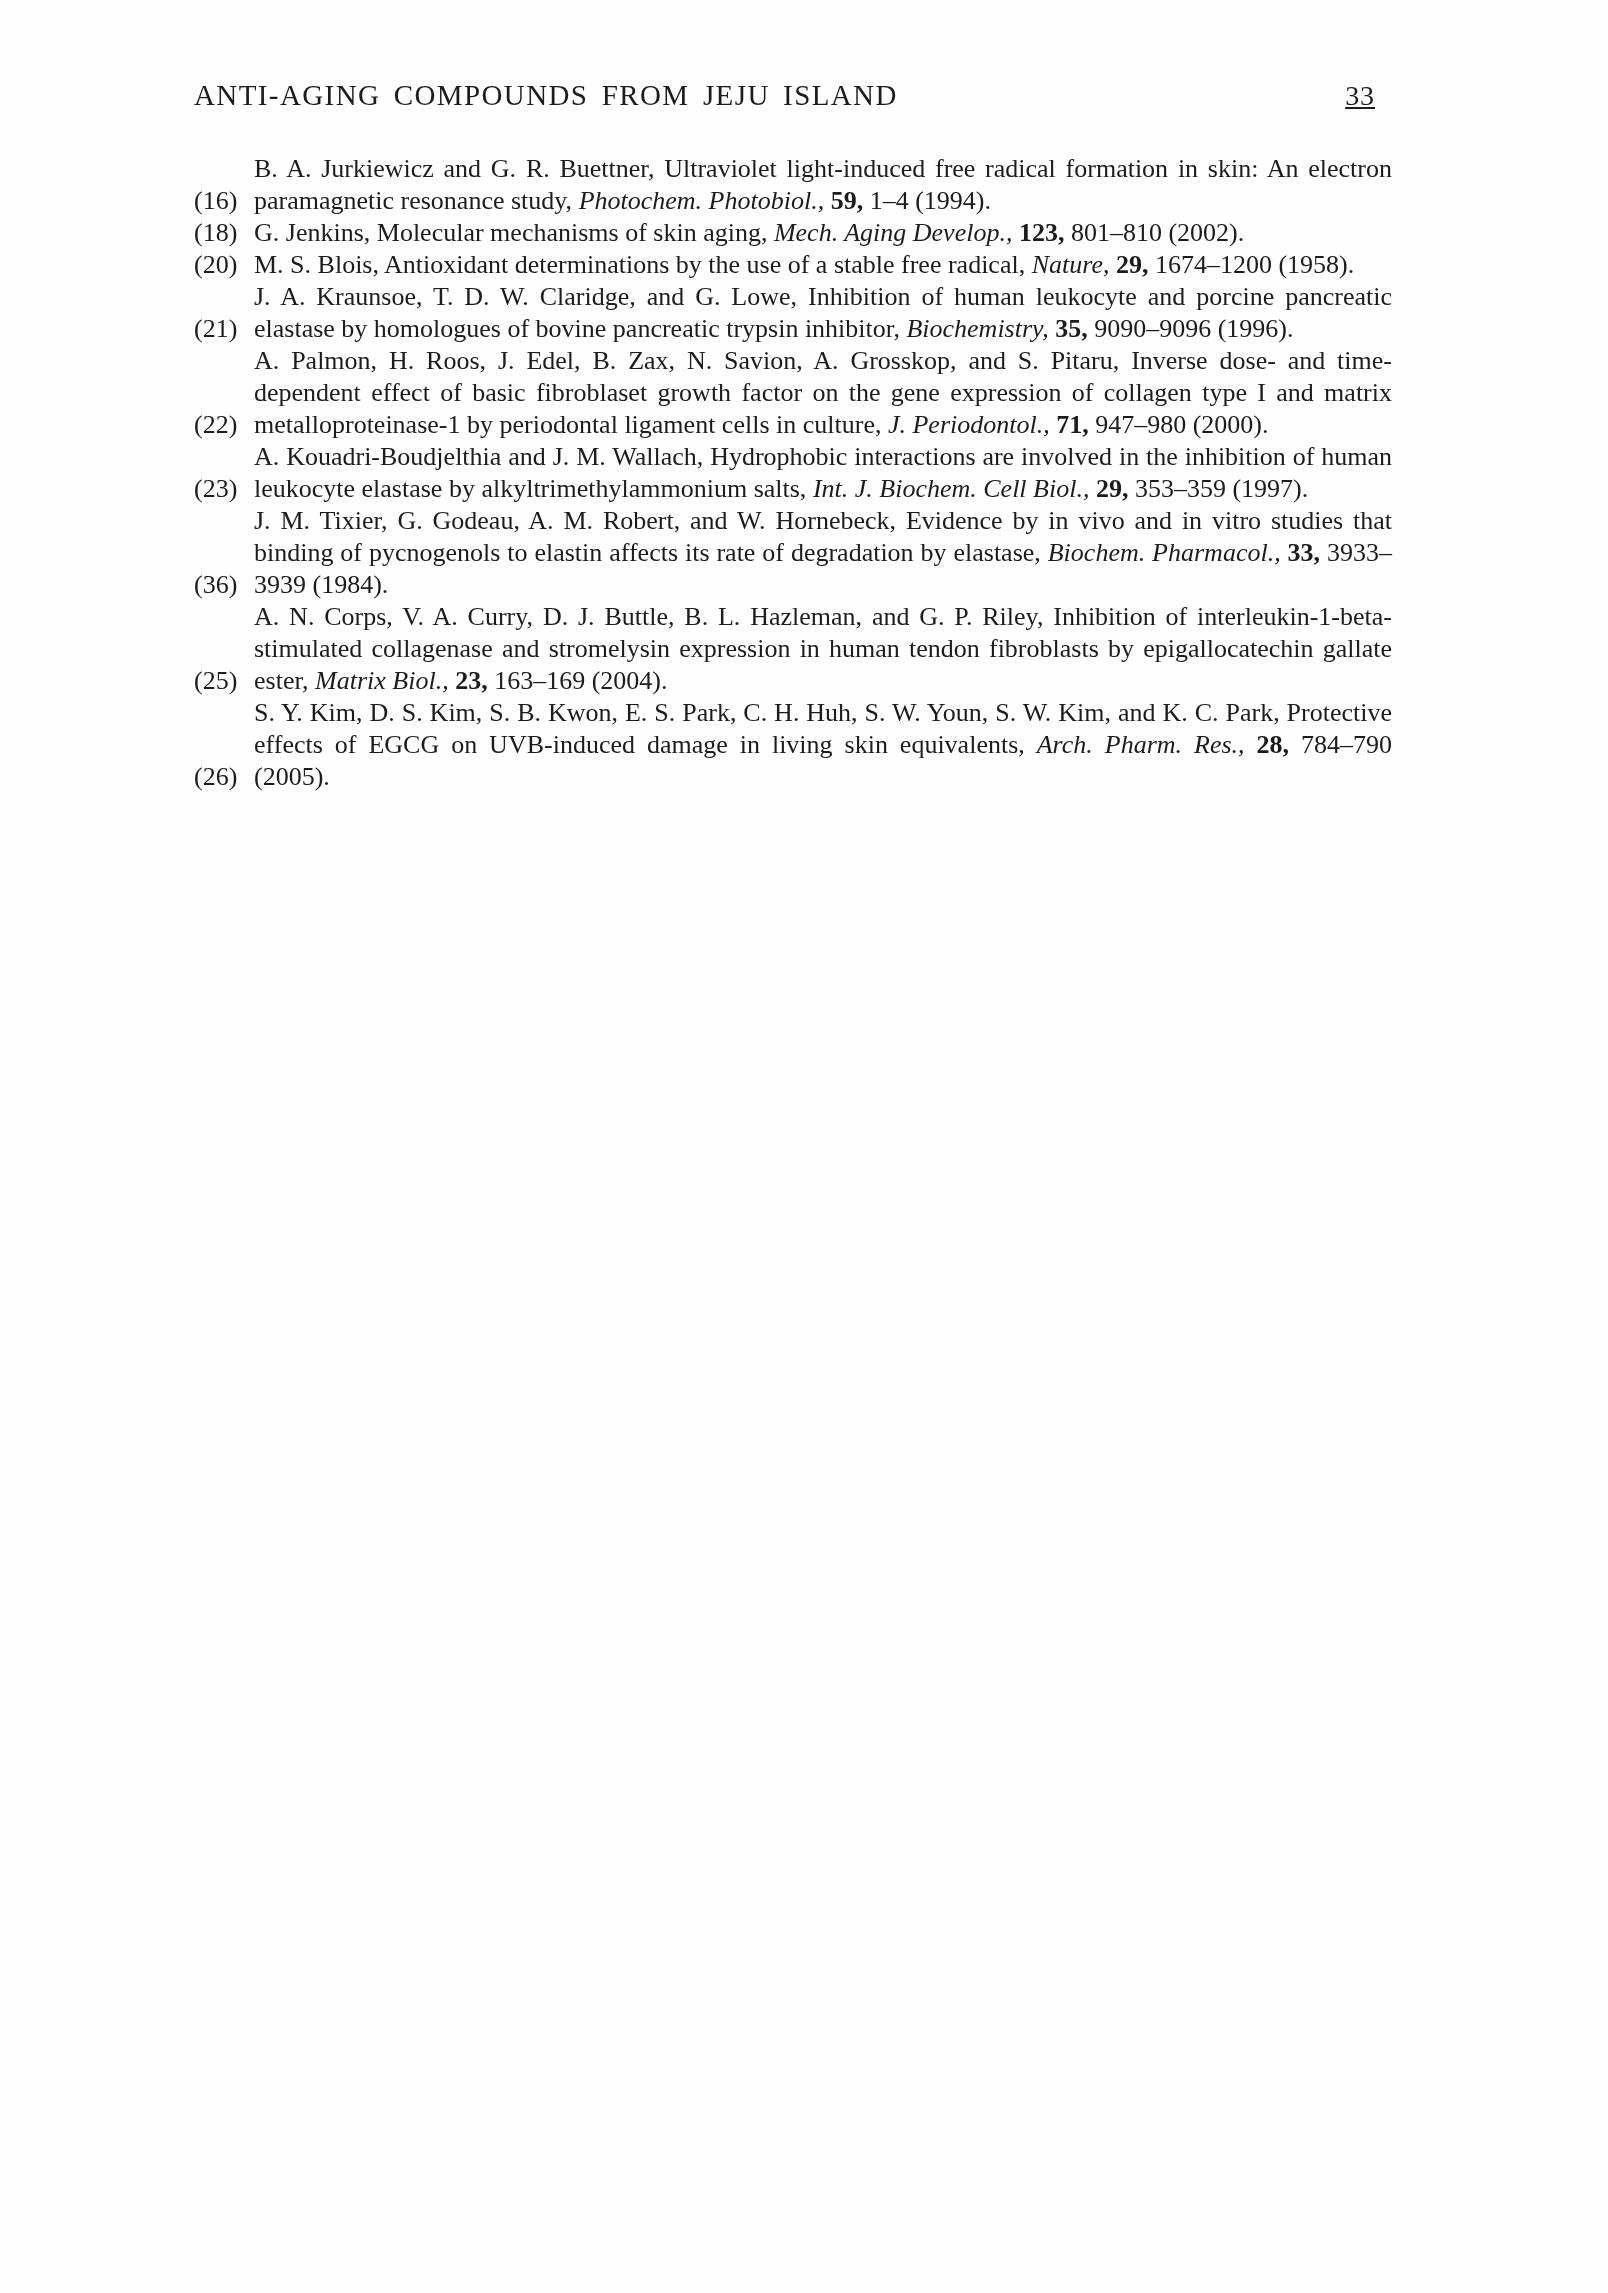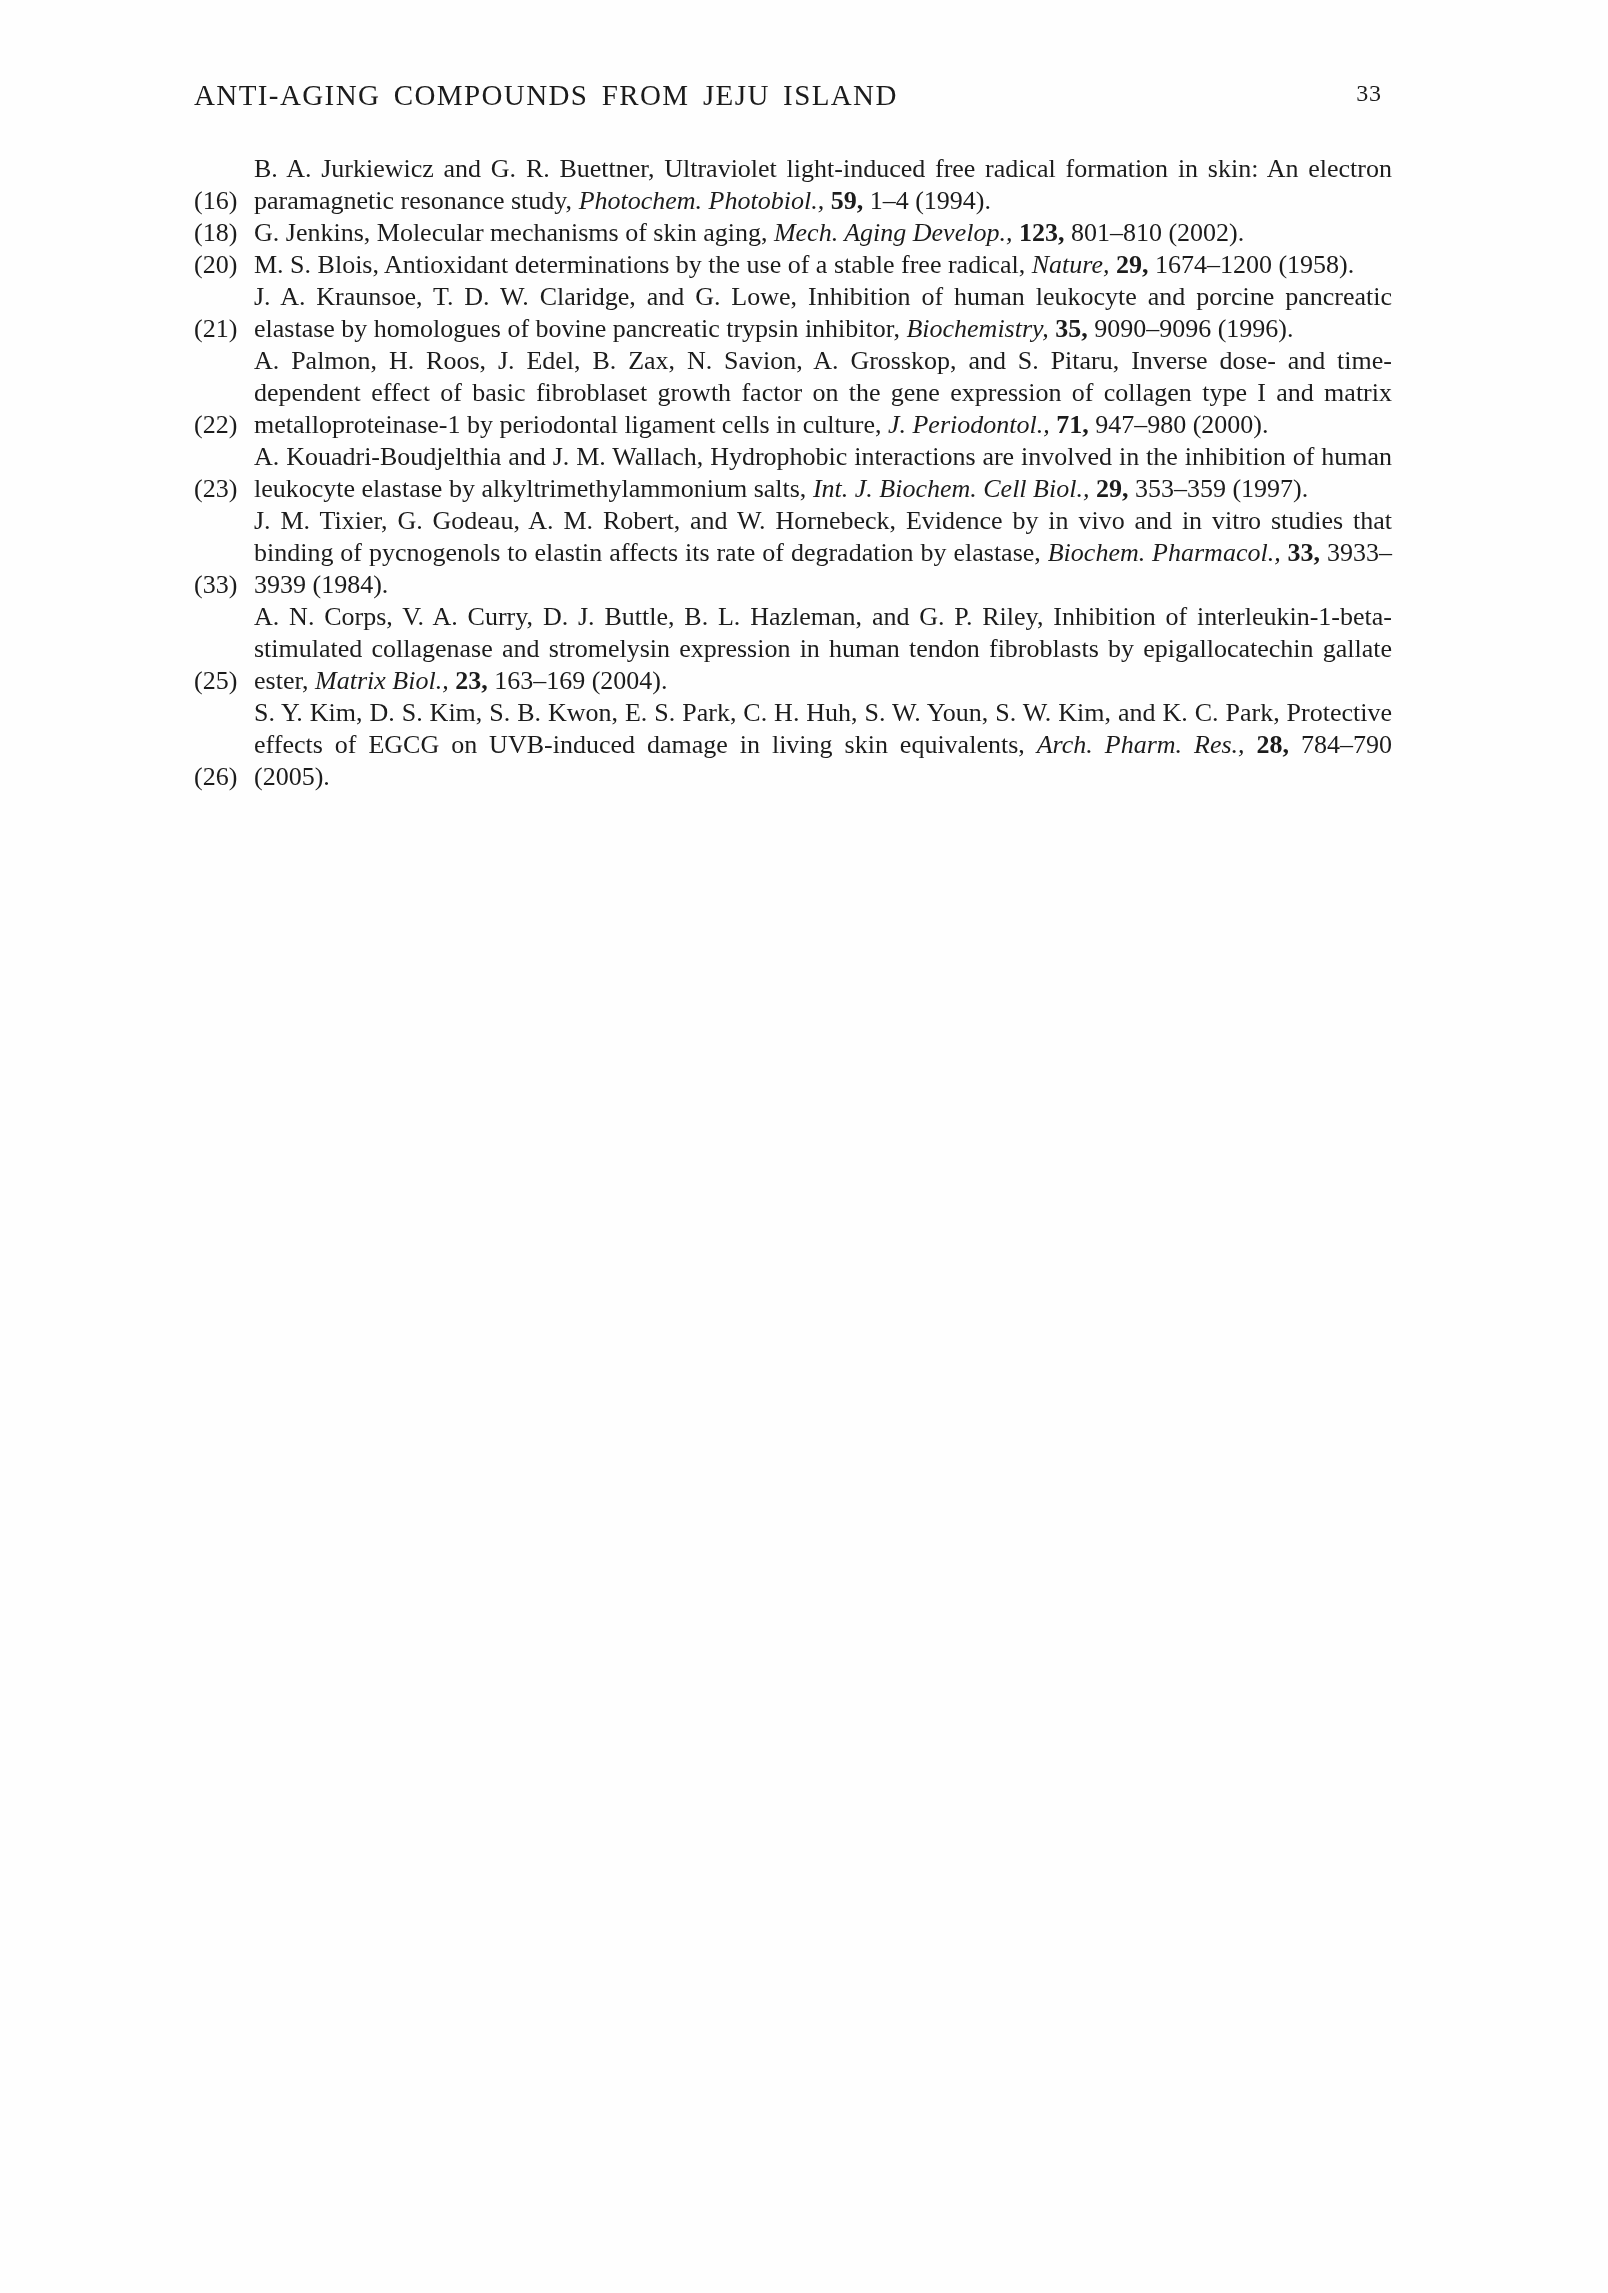--- a/index.html
+++ b/index.html
@@ -24,24 +24,25 @@
     text-align: left;
   }
   .head-title {
     font-size: 29px;
     letter-spacing: 1.4px;
     word-spacing: 4.7px;
     white-space: nowrap;
   }
   .head-pageno {
     position: absolute;
-    right: 10px;
+    right: 17px;
     top: 0.9px;
-    font-size: 24px;
+    font-size: 28px;
     letter-spacing: 0.9px;
+    text-decoration: underline;
   }
   .refs {
     position: absolute;
     top: 153px;
     left: 194px;
     width: 1198px;
   }
   .ref {
     display: flex;
     font-size: 26px;
@@ -86,21 +87,21 @@
       </div>
       <div class="ref">
         <span class="ref-num">(22)</span>
         <span class="ref-body"><span class="seg-normal">A. Palmon, H. Roos, J. Edel, B. Zax, N. Savion, A. Grosskop, and S. Pitaru, Inverse dose- and time-dependent effect of basic fibroblaset growth factor on the gene expression of collagen type I and matrix metalloproteinase-1 by periodontal ligament cells in culture, </span><span class="seg-italic">J. Periodontol.,</span><span class="seg-normal"> </span><span class="seg-bold">71,</span><span class="seg-normal"> 947–980 (2000).</span></span>
       </div>
       <div class="ref">
         <span class="ref-num">(23)</span>
         <span class="ref-body"><span class="seg-normal">A. Kouadri-Boudjelthia and J. M. Wallach, Hydrophobic interactions are involved in the inhibition of human leukocyte elastase by alkyltrimethylammonium salts, </span><span class="seg-italic">Int. J. Biochem. Cell Biol.,</span><span class="seg-normal"> </span><span class="seg-bold">29,</span><span class="seg-normal"> 353–359 (1997).</span></span>
       </div>
       <div class="ref">
-        <span class="ref-num">(33)</span>
+        <span class="ref-num">(36)</span>
         <span class="ref-body"><span class="seg-normal">J. M. Tixier, G. Godeau, A. M. Robert, and W. Hornebeck, Evidence by in vivo and in vitro studies that binding of pycnogenols to elastin affects its rate of degradation by elastase, </span><span class="seg-italic">Biochem. Pharmacol.,</span><span class="seg-normal"> </span><span class="seg-bold">33,</span><span class="seg-normal"> 3933–3939 (1984).</span></span>
       </div>
       <div class="ref">
         <span class="ref-num">(25)</span>
         <span class="ref-body"><span class="seg-normal">A. N. Corps, V. A. Curry, D. J. Buttle, B. L. Hazleman, and G. P. Riley, Inhibition of interleukin-1-beta-stimulated collagenase and stromelysin expression in human tendon fibroblasts by epigallocatechin gallate ester, </span><span class="seg-italic">Matrix Biol.,</span><span class="seg-normal"> </span><span class="seg-bold">23,</span><span class="seg-normal"> 163–169 (2004).</span></span>
       </div>
       <div class="ref">
         <span class="ref-num">(26)</span>
         <span class="ref-body"><span class="seg-normal">S. Y. Kim, D. S. Kim, S. B. Kwon, E. S. Park, C. H. Huh, S. W. Youn, S. W. Kim, and K. C. Park, Protective effects of EGCG on UVB-induced damage in living skin equivalents, </span><span class="seg-italic">Arch. Pharm. Res.,</span><span class="seg-normal"> </span><span class="seg-bold">28,</span><span class="seg-normal"> 784–790 (2005).</span></span>
       </div>

